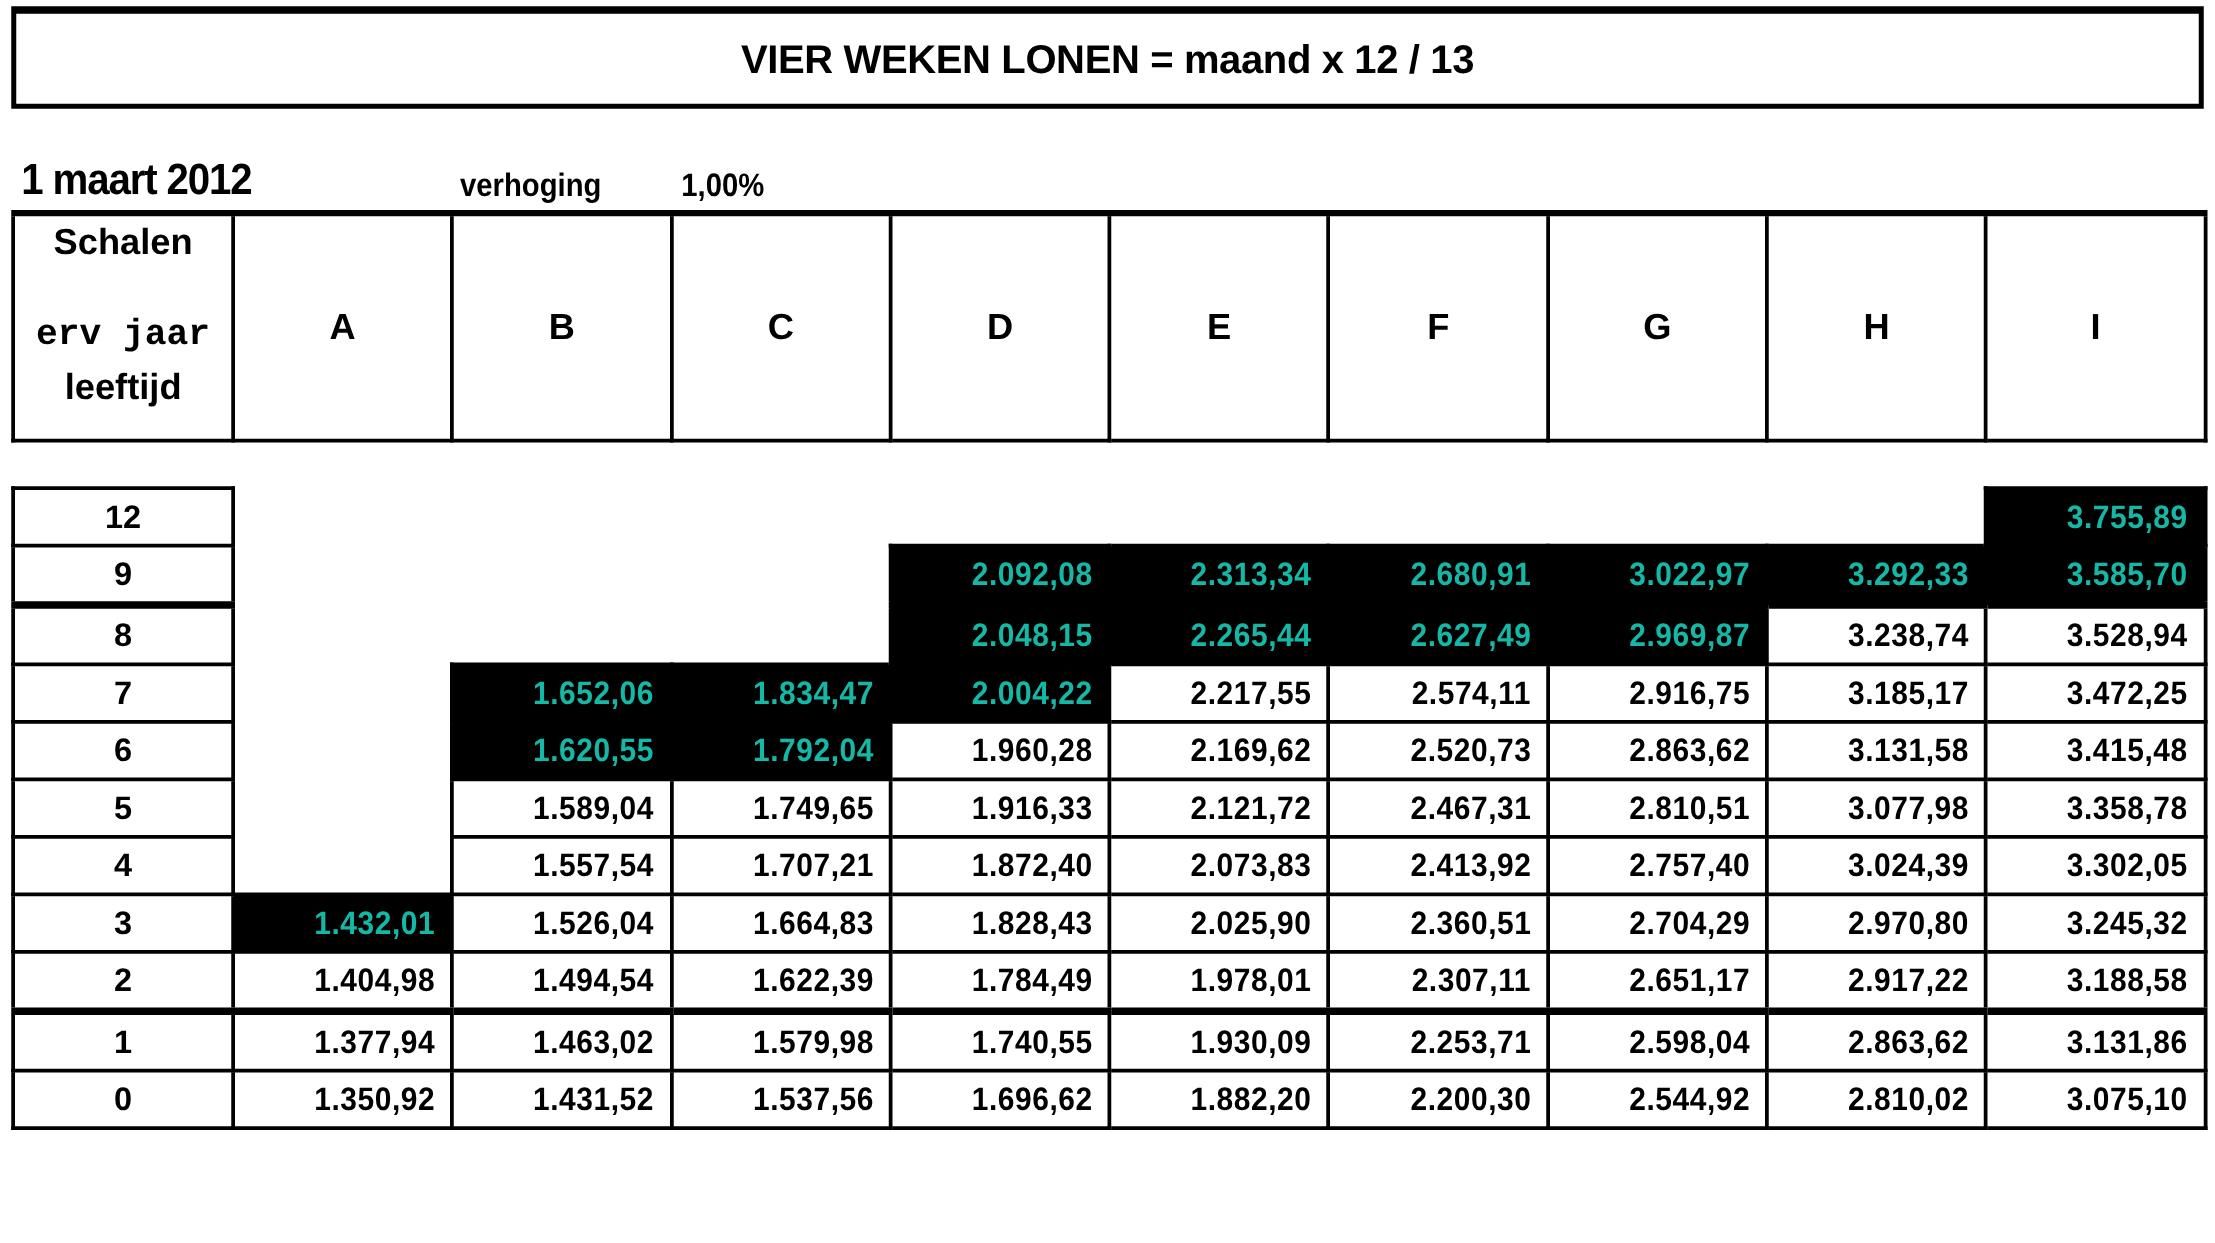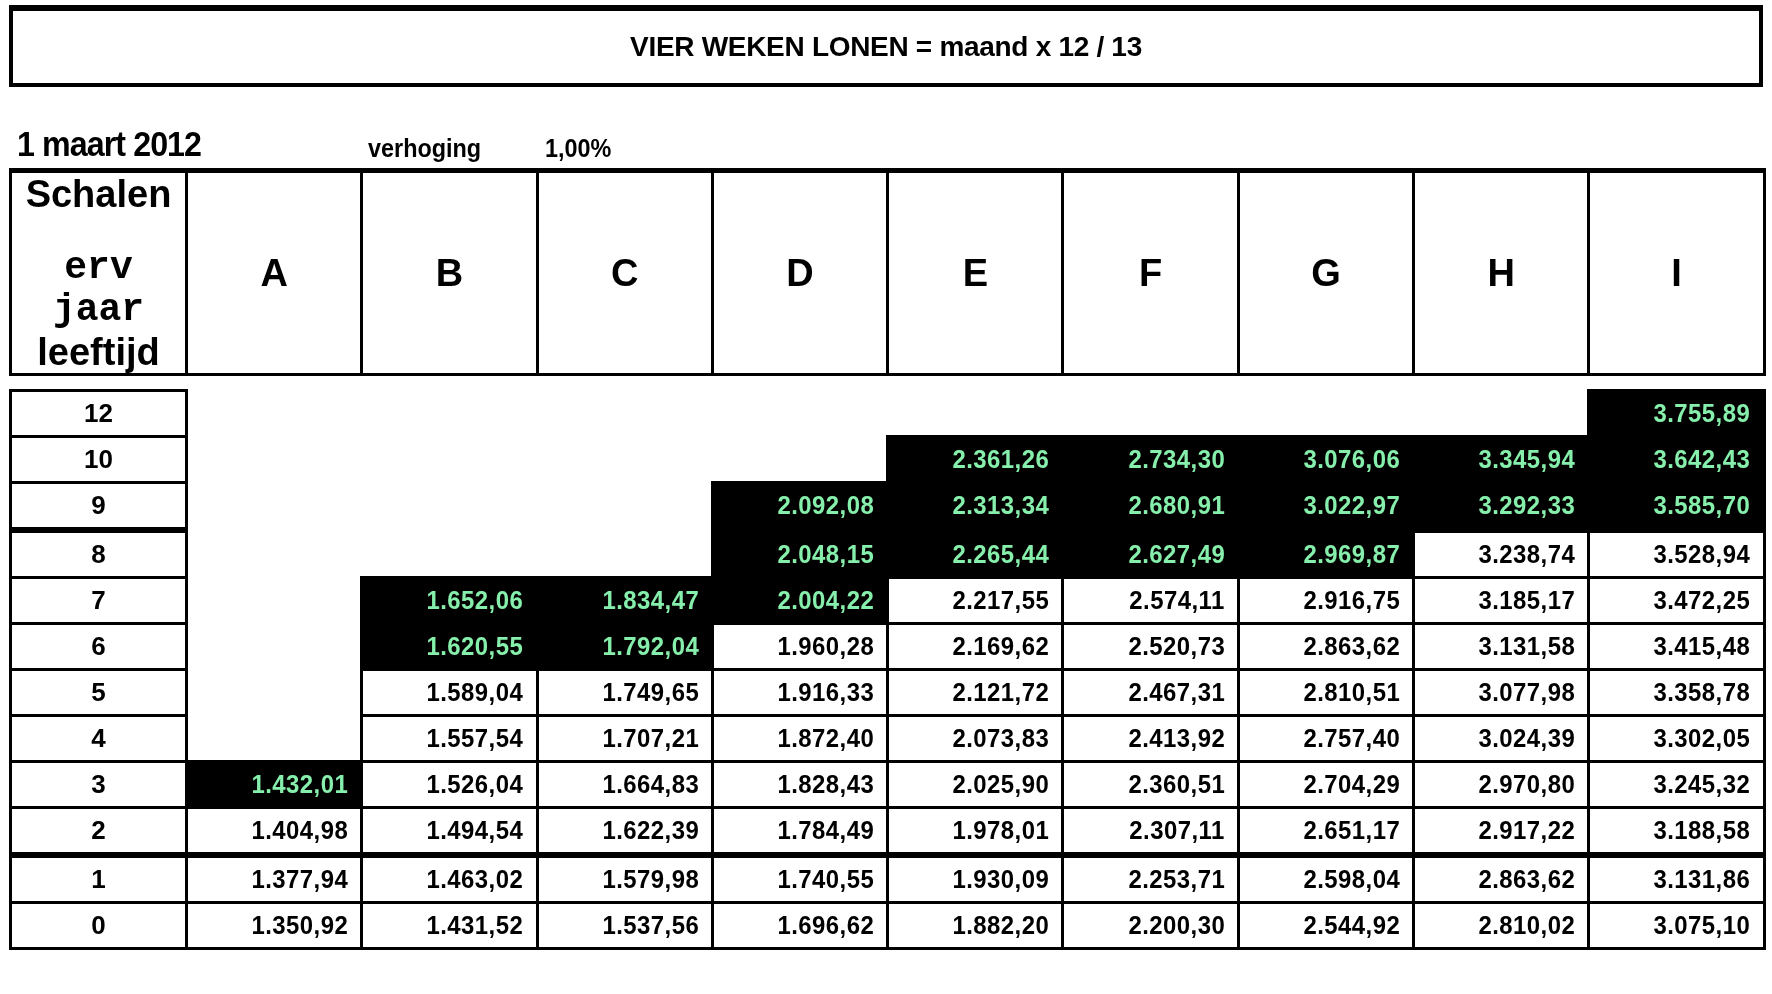--- a/index.html
+++ b/index.html
@@ -1,43 +1,43 @@
 <!DOCTYPE html>
 <html><head>
 <meta charset="utf-8">
 <style>
   html, body { margin: 0; padding: 0; background: #ffffff; }
   body { width: 1772px; height: 994px; position: relative; overflow: hidden;
          font-family: "Liberation Sans", "DejaVu Sans", sans-serif; color: #000; }
   .title-box { position: absolute; left: 9px; top: 5px; width: 1746px; height: 72px;
                border: 4px solid #000; border-top-width: 6px; display: flex;
                align-items: center; justify-content: center; }
-  .title-text { font-weight: bold; font-size: 28px; letter-spacing: -0.3px; }
+  .title-text { font-weight: bold; font-size: 32px; letter-spacing: -0.3px; }
   .date-label { position: absolute; left: 17px; top: 124px; font-weight: bold;
                 font-size: 35px; letter-spacing: -1px; transform: scaleX(0.92); transform-origin: left; }
   .raise-label { position: absolute; left: 368px; top: 133px; font-weight: bold; font-size: 26px;
                  transform: scaleX(0.9); transform-origin: left; }
   .raise-value { position: absolute; left: 545px; top: 133px; font-weight: bold; font-size: 26px;
                  transform: scaleX(0.9); transform-origin: left; }
   table { border-collapse: collapse; position: absolute; table-layout: fixed; }
   .header-table { left: 9px; top: 168px; }
   .header-table td { border: 3px solid #000; height: 178px; text-align: center;
-                     vertical-align: middle; font-weight: bold; font-size: 38px; padding: 0; }
+                     vertical-align: middle; font-weight: bold; font-size: 29px; padding: 0; }
   .header-table tr { border-top: 5px solid #000; }
   .hdr-label { font-size: 33px; line-height: 42px; vertical-align: top !important; }
   .hdr-label .l1 { display: block; margin-top: 0; }
   .hdr-label .l2 { display: block; margin-top: 32px; font-family: Liberation Mono, monospace; }
   .hdr-label .l3 { display: block; }
   .data-table { left: 9px; top: 389px; }
   .data-table td { height: 43px; padding: 0 12px 0 0; text-align: right; font-weight: bold;
                    font-size: 26px; border: 3px solid #000; white-space: nowrap; }
   .data-table td.step { text-align: center; padding: 0; font-size: 26px; }
   .data-table td.empty { border: none; border-left: 3px solid #000; }
   .data-table td.empty + td.empty { border-left: none; }
-  .data-table td.dark { background: #000; color: #86efac; border-color: #000; }
+  .data-table td.dark { background: #000; color: #14b8a6; border-color: #000; }
   .data-table tr.thick-bottom td.step,
   .data-table tr.thick-bottom td.cell { border-bottom-width: 6px; }
   .num { display: inline-block; transform: scaleX(0.92); transform-origin: right; letter-spacing: 0.5px; }
   col.c-label { width: 176px; }
   col.c-scale { width: 175.3px; }
 </style>
 </head>
 <body>
 
 <div class="title-box">
@@ -100,32 +100,20 @@
         <td class="empty"></td>
         <td class="empty" style="border-left: none;"></td>
         <td class="empty" style="border-left: none;"></td>
         <td class="empty" style="border-left: none;"></td>
         <td class="empty" style="border-left: none;"></td>
         <td class="empty" style="border-left: none;"></td>
         <td class="empty" style="border-left: none;"></td>
         <td class="empty" style="border-left: none;"></td>
         <td class="cell dark"><span class="num">3.755,89</span></td>
       </tr>
-      <tr>
-        <td class="step">10</td>
-        <td class="empty"></td>
-        <td class="empty" style="border-left: none;"></td>
-        <td class="empty" style="border-left: none;"></td>
-        <td class="empty" style="border-left: none;"></td>
-        <td class="cell dark"><span class="num">2.361,26</span></td>
-        <td class="cell dark"><span class="num">2.734,30</span></td>
-        <td class="cell dark"><span class="num">3.076,06</span></td>
-        <td class="cell dark"><span class="num">3.345,94</span></td>
-        <td class="cell dark"><span class="num">3.642,43</span></td>
-      </tr>
       <tr class="thick-bottom">
         <td class="step">9</td>
         <td class="empty"></td>
         <td class="empty" style="border-left: none;"></td>
         <td class="empty" style="border-left: none;"></td>
         <td class="cell dark"><span class="num">2.092,08</span></td>
         <td class="cell dark"><span class="num">2.313,34</span></td>
         <td class="cell dark"><span class="num">2.680,91</span></td>
         <td class="cell dark"><span class="num">3.022,97</span></td>
         <td class="cell dark"><span class="num">3.292,33</span></td>

